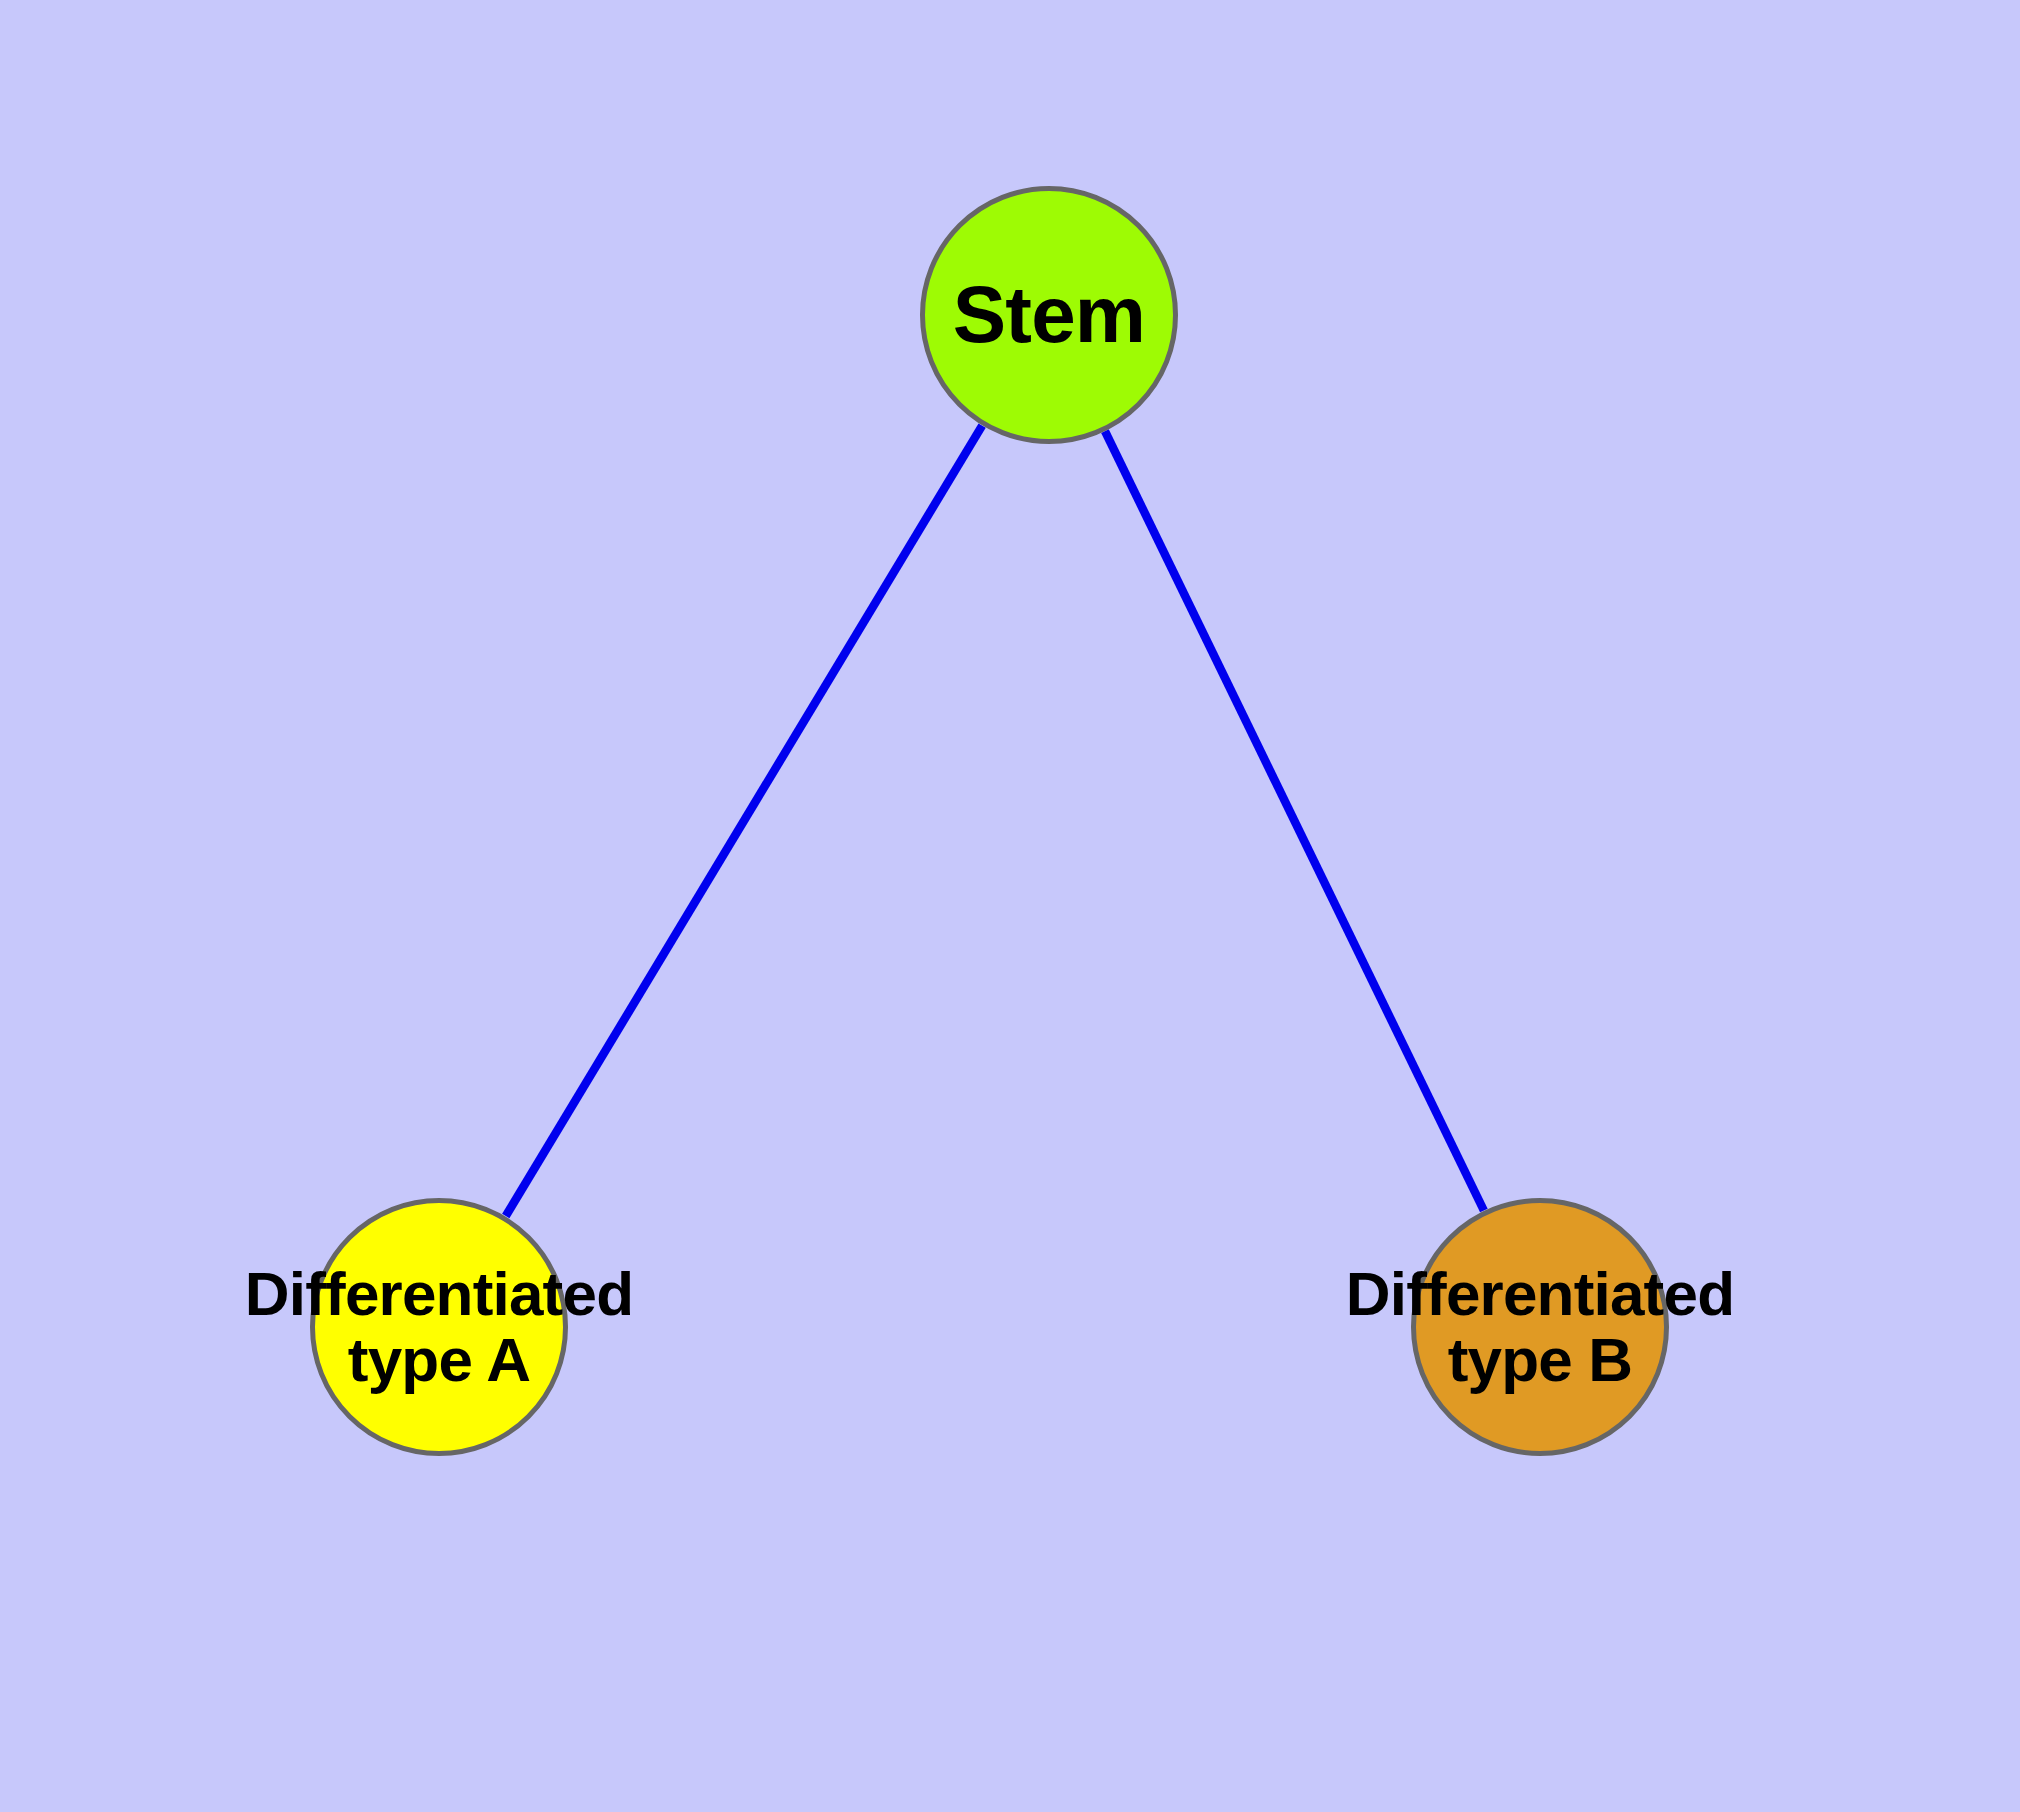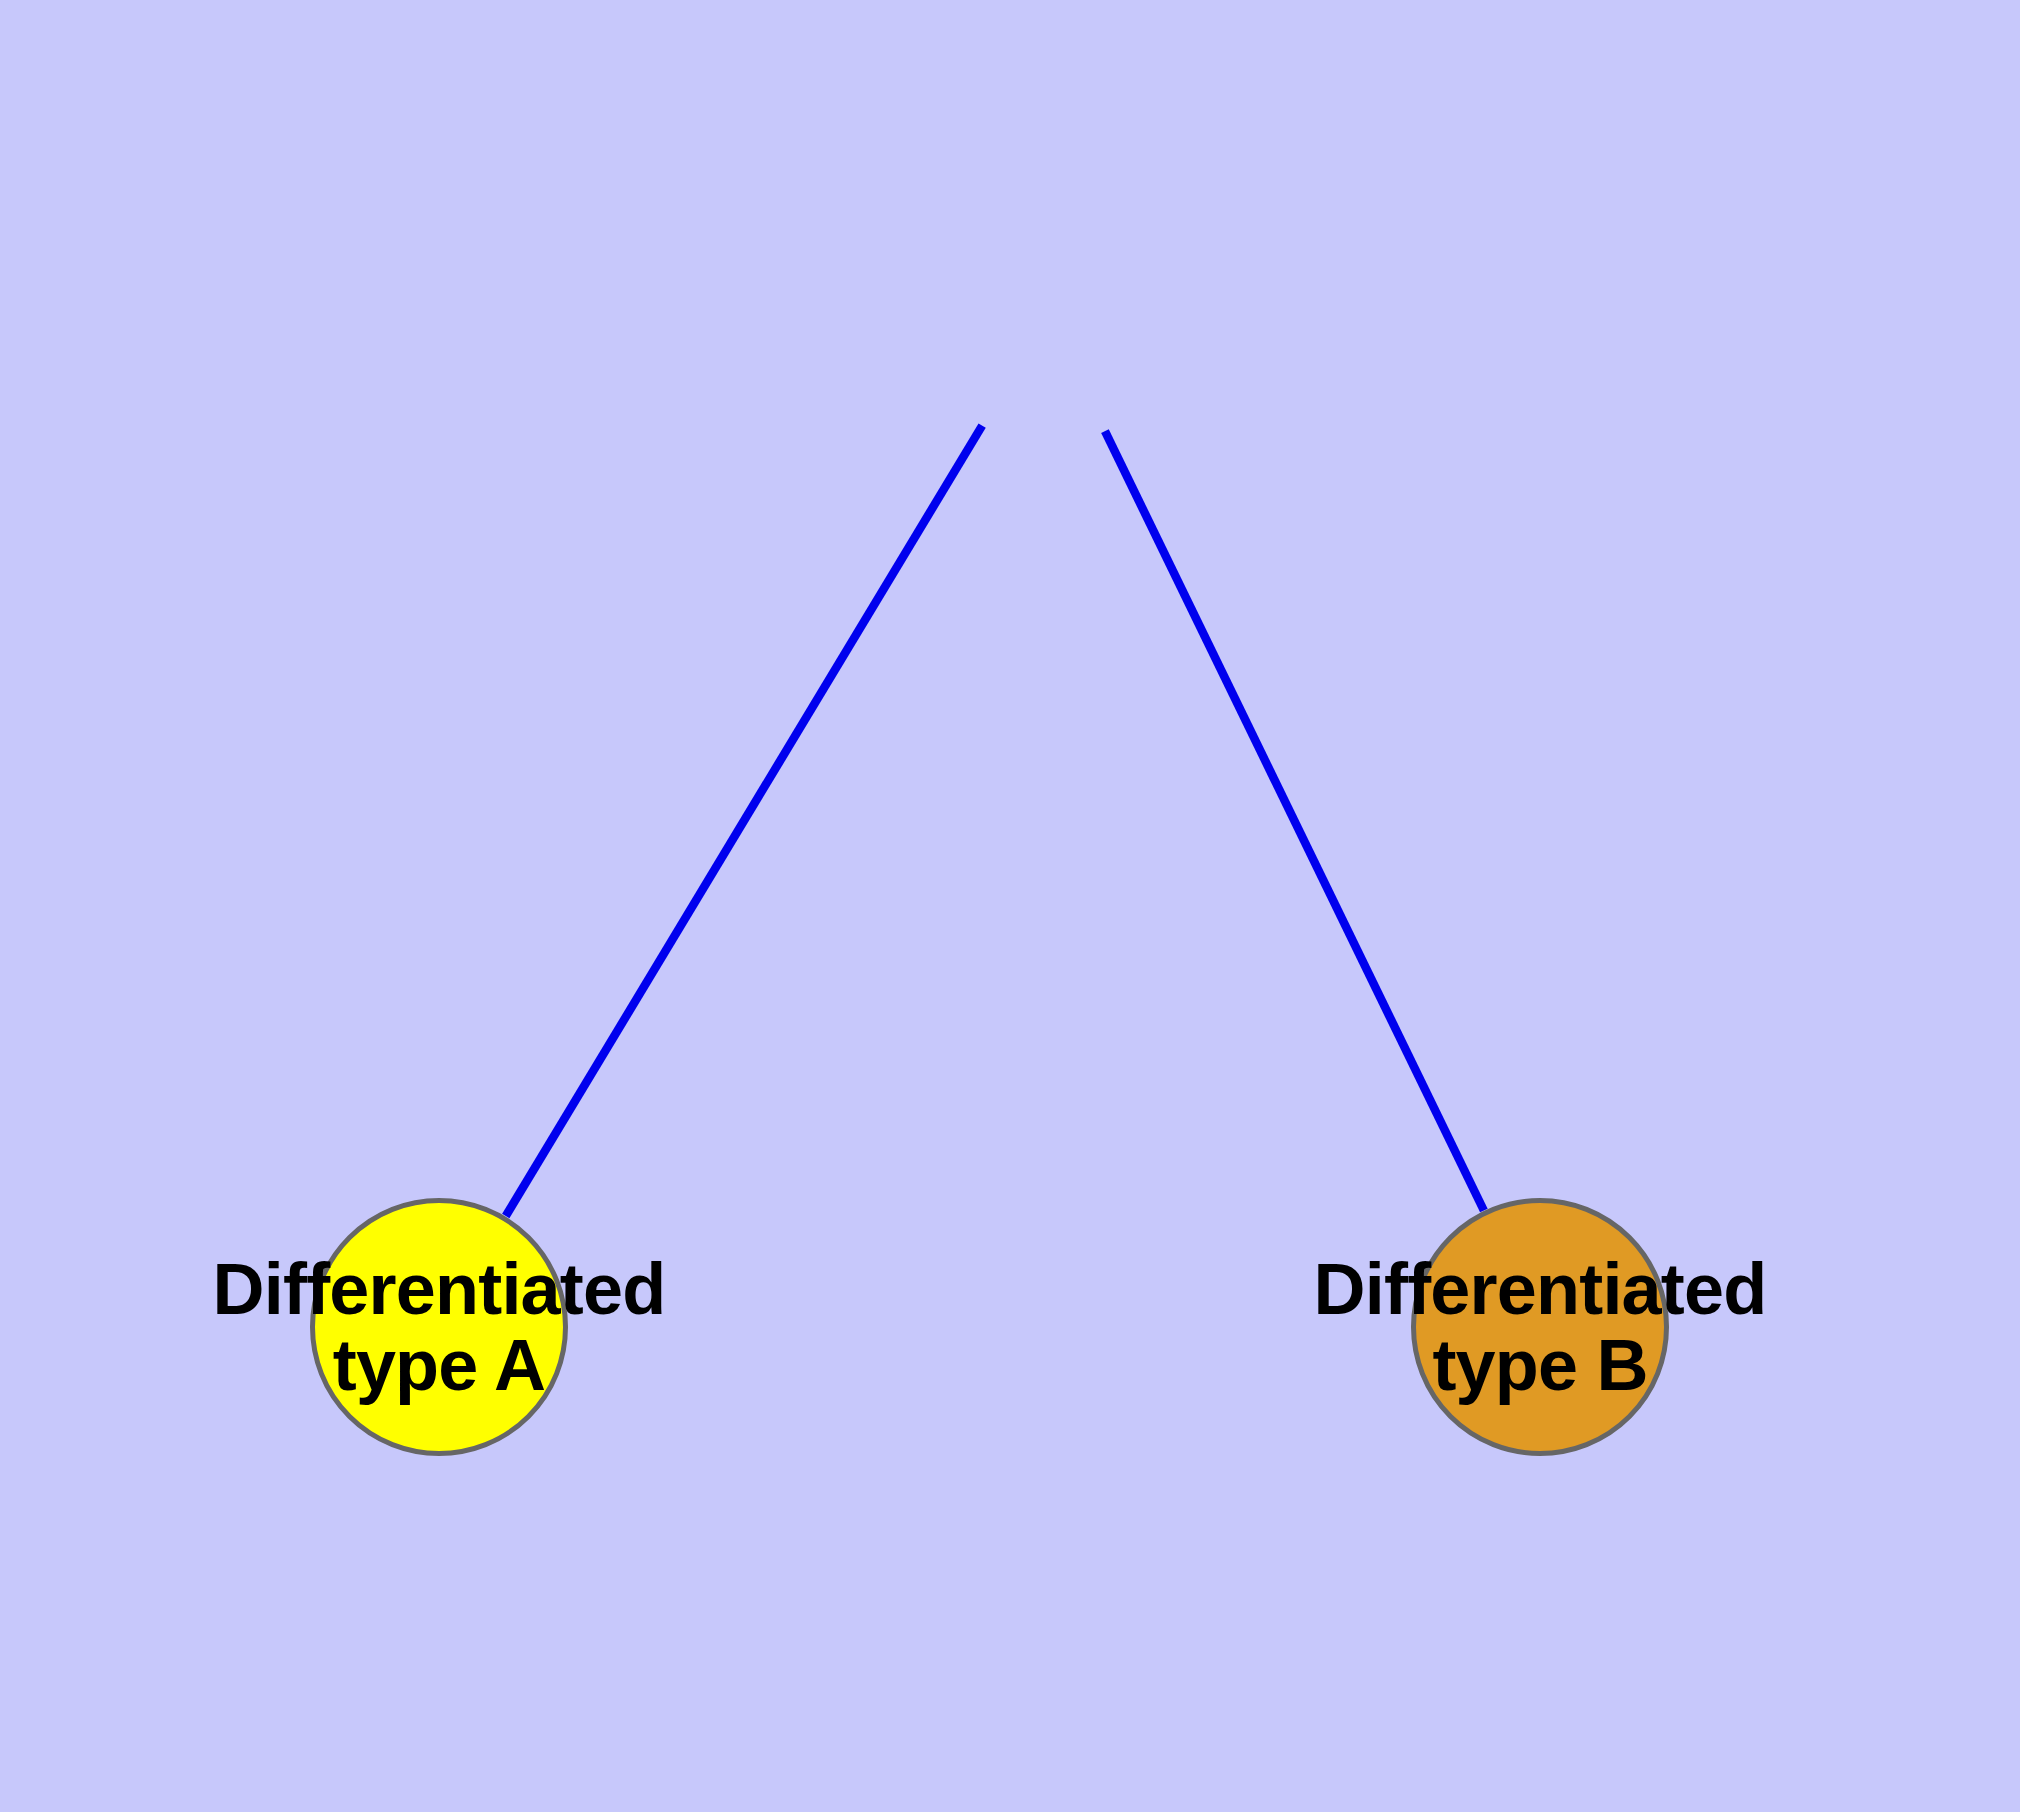--- a/index.html
+++ b/index.html
@@ -34,21 +34,21 @@
   .node-label {
     position: absolute;
     left: 50%;
     top: 50%;
     transform: translate(-50%, -50%);
     white-space: pre;
     text-align: center;
     color: #000000;
     font-weight: bold;
     line-height: 1.06;
-    font-size: 72px;
+    font-size: 62px;
     letter-spacing: -0.8px;
     pointer-events: none;
   }
   #node-stem {
     left: 920px;
     top: 186px;
     width: 259px;
     height: 259px;
     background: #9efb04;
   }
@@ -71,20 +71,23 @@
 </head>
 <body>
 
 <div id="canvas" style="background: rgb(199, 200, 251); width: 2021px; height: 1812px;">
 
   <svg id="edge-layer" viewBox="0 0 2384 2138" xmlns="http://www.w3.org/2000/svg">
     <line stroke="#0000ee" stroke-width="10" stroke-linecap="butt" x1="1158.5400351905587" y1="502.1846147672651" x2="596.4599648094414" y2="1434.815385232735"></line>
     <line stroke="#0000ee" stroke-width="10" stroke-linecap="butt" x1="1303.4597277675575" y1="508.70078487361417" x2="1750.5402722324425" y2="1428.299215126386"></line>
   </svg>
 
+  <div class="node" id="node-stem" style="left: 920px; top: 186px; width: 258px; height: 258px; background: rgb(158, 251, 4); border-color: rgb(102, 102, 102);">
+    <span class="node-label">Stem</span>
+  </div>
 
   <div class="node" id="node-type-a" style="left: 310px; top: 1198px; width: 258px; height: 258px; background: rgb(255, 255, 0); border-color: rgb(102, 102, 102);">
     <span class="node-label">Differentiated
 type A</span>
   </div>
 
   <div class="node" id="node-type-b" style="left: 1411px; top: 1198px; width: 258px; height: 258px; background: rgb(224, 154, 36); border-color: rgb(102, 102, 102);">
     <span class="node-label">Differentiated
 type B</span>
   </div>

